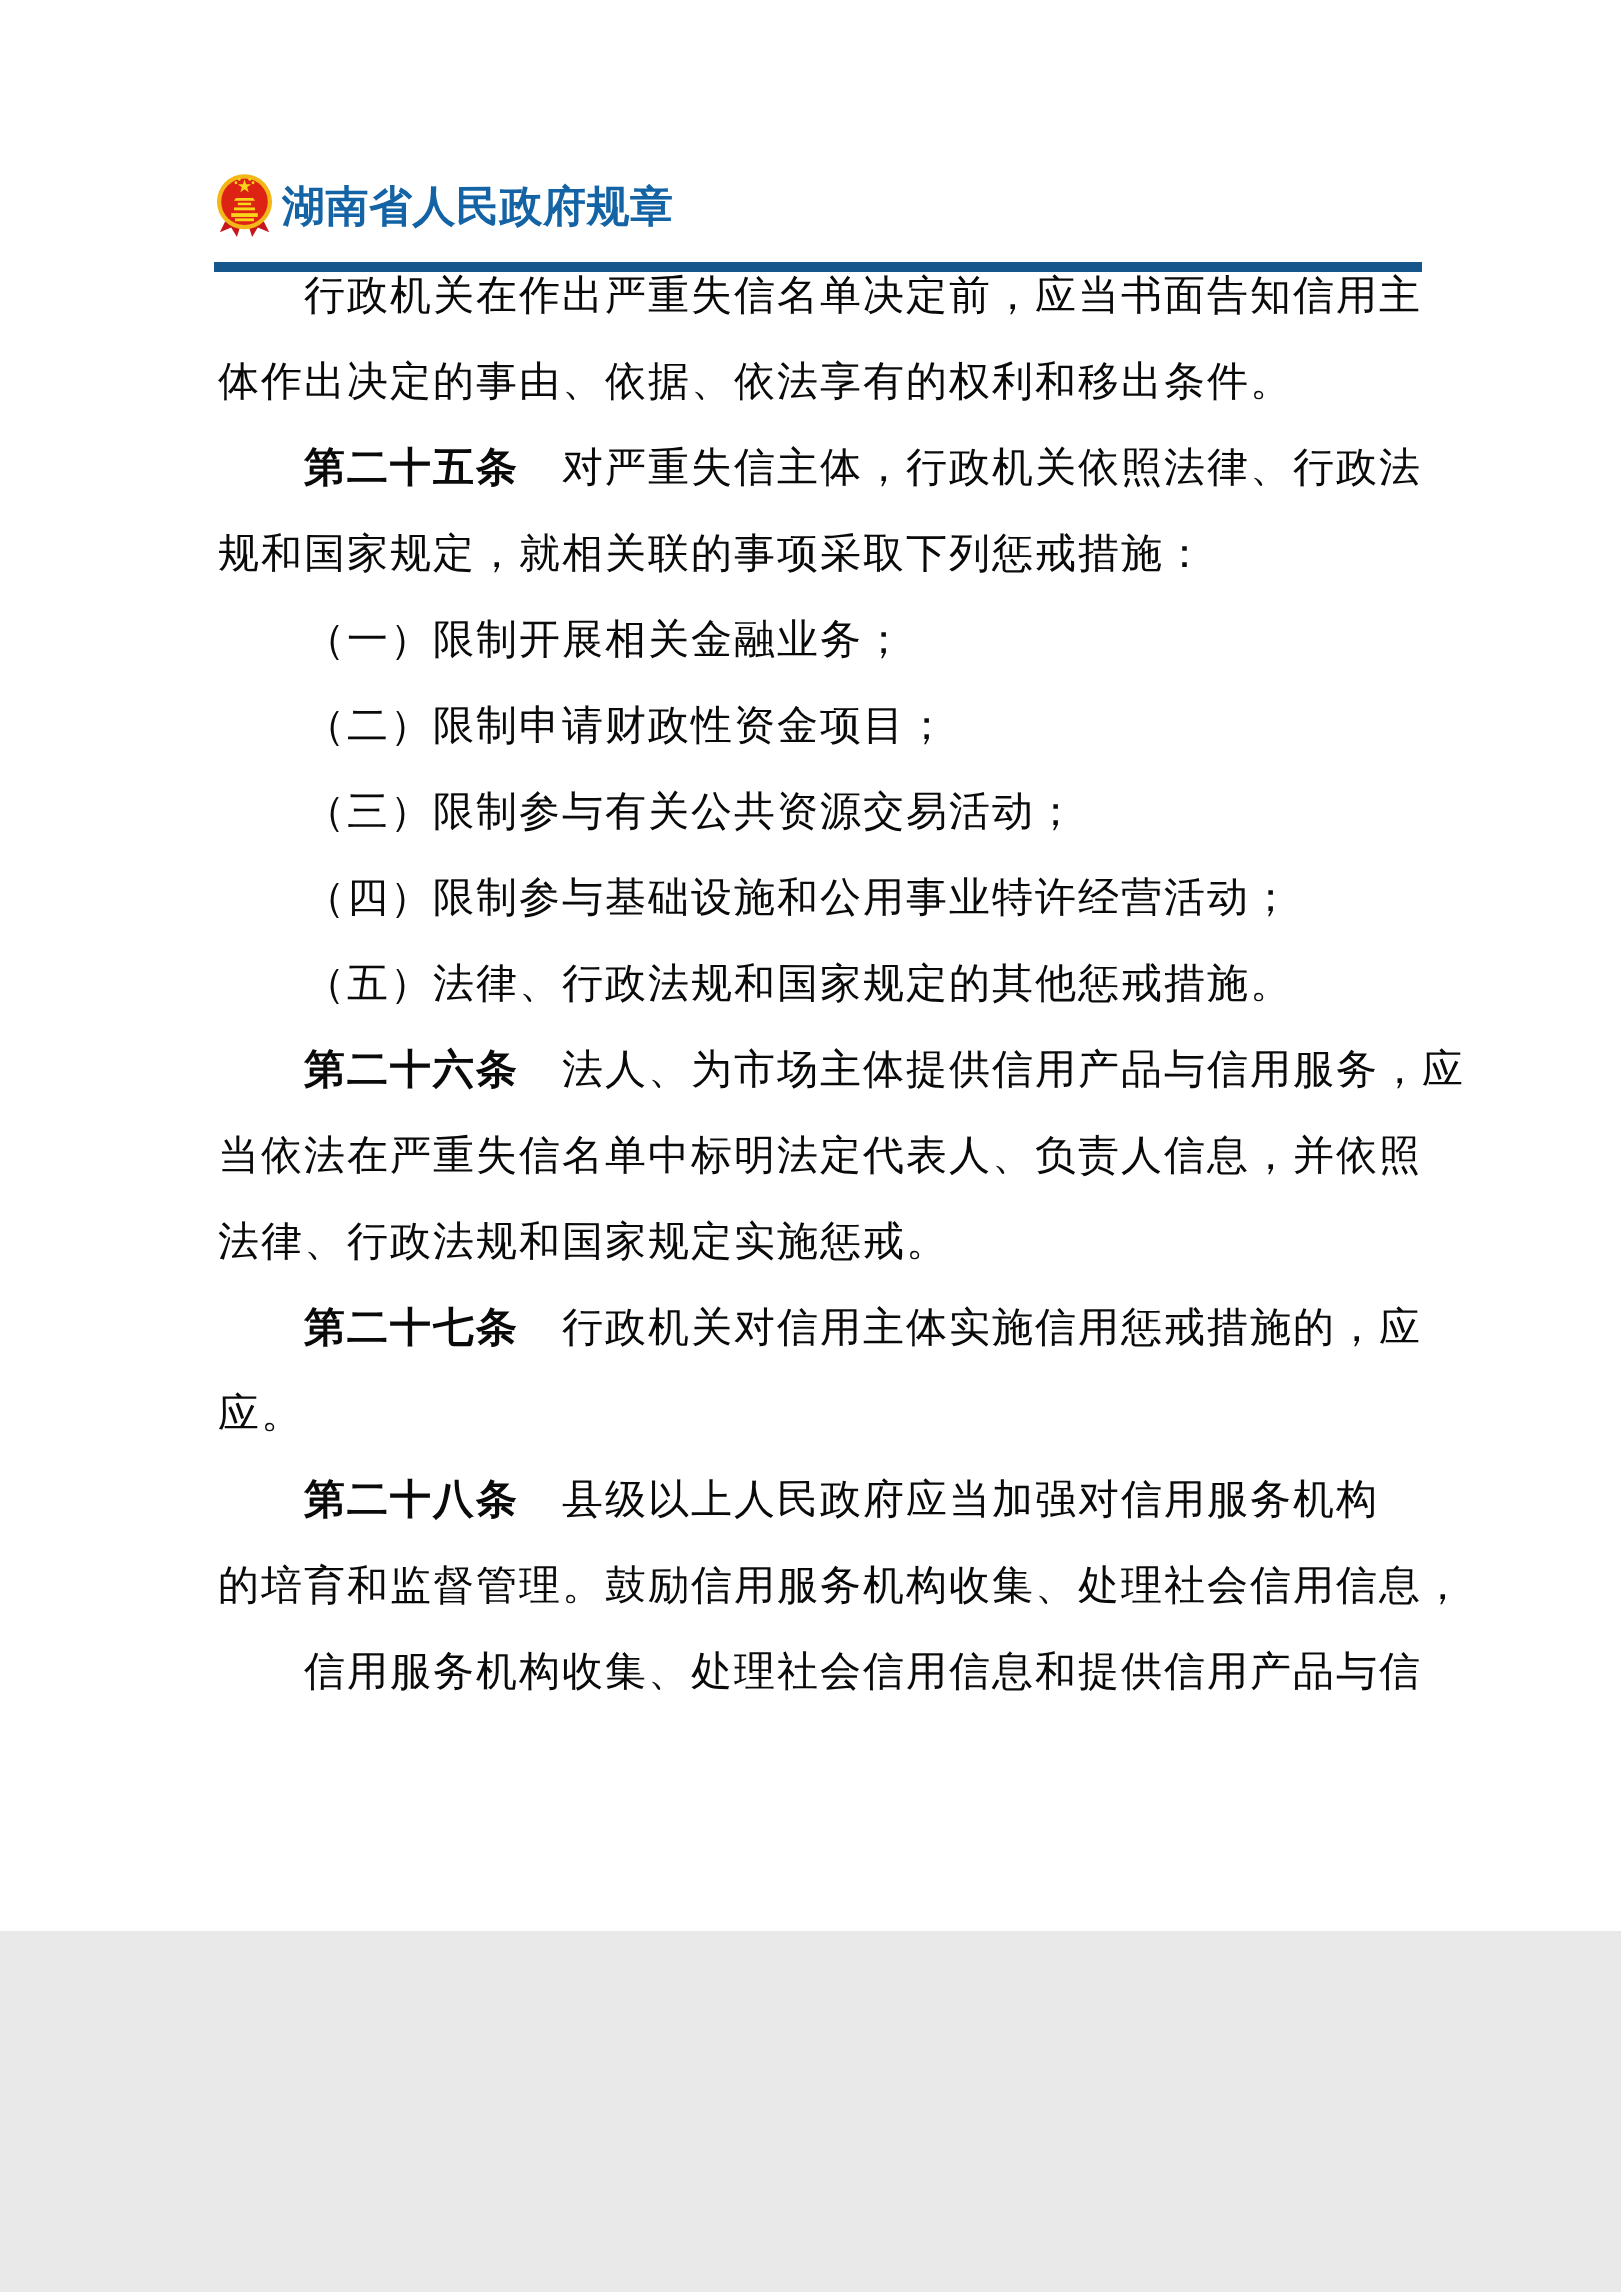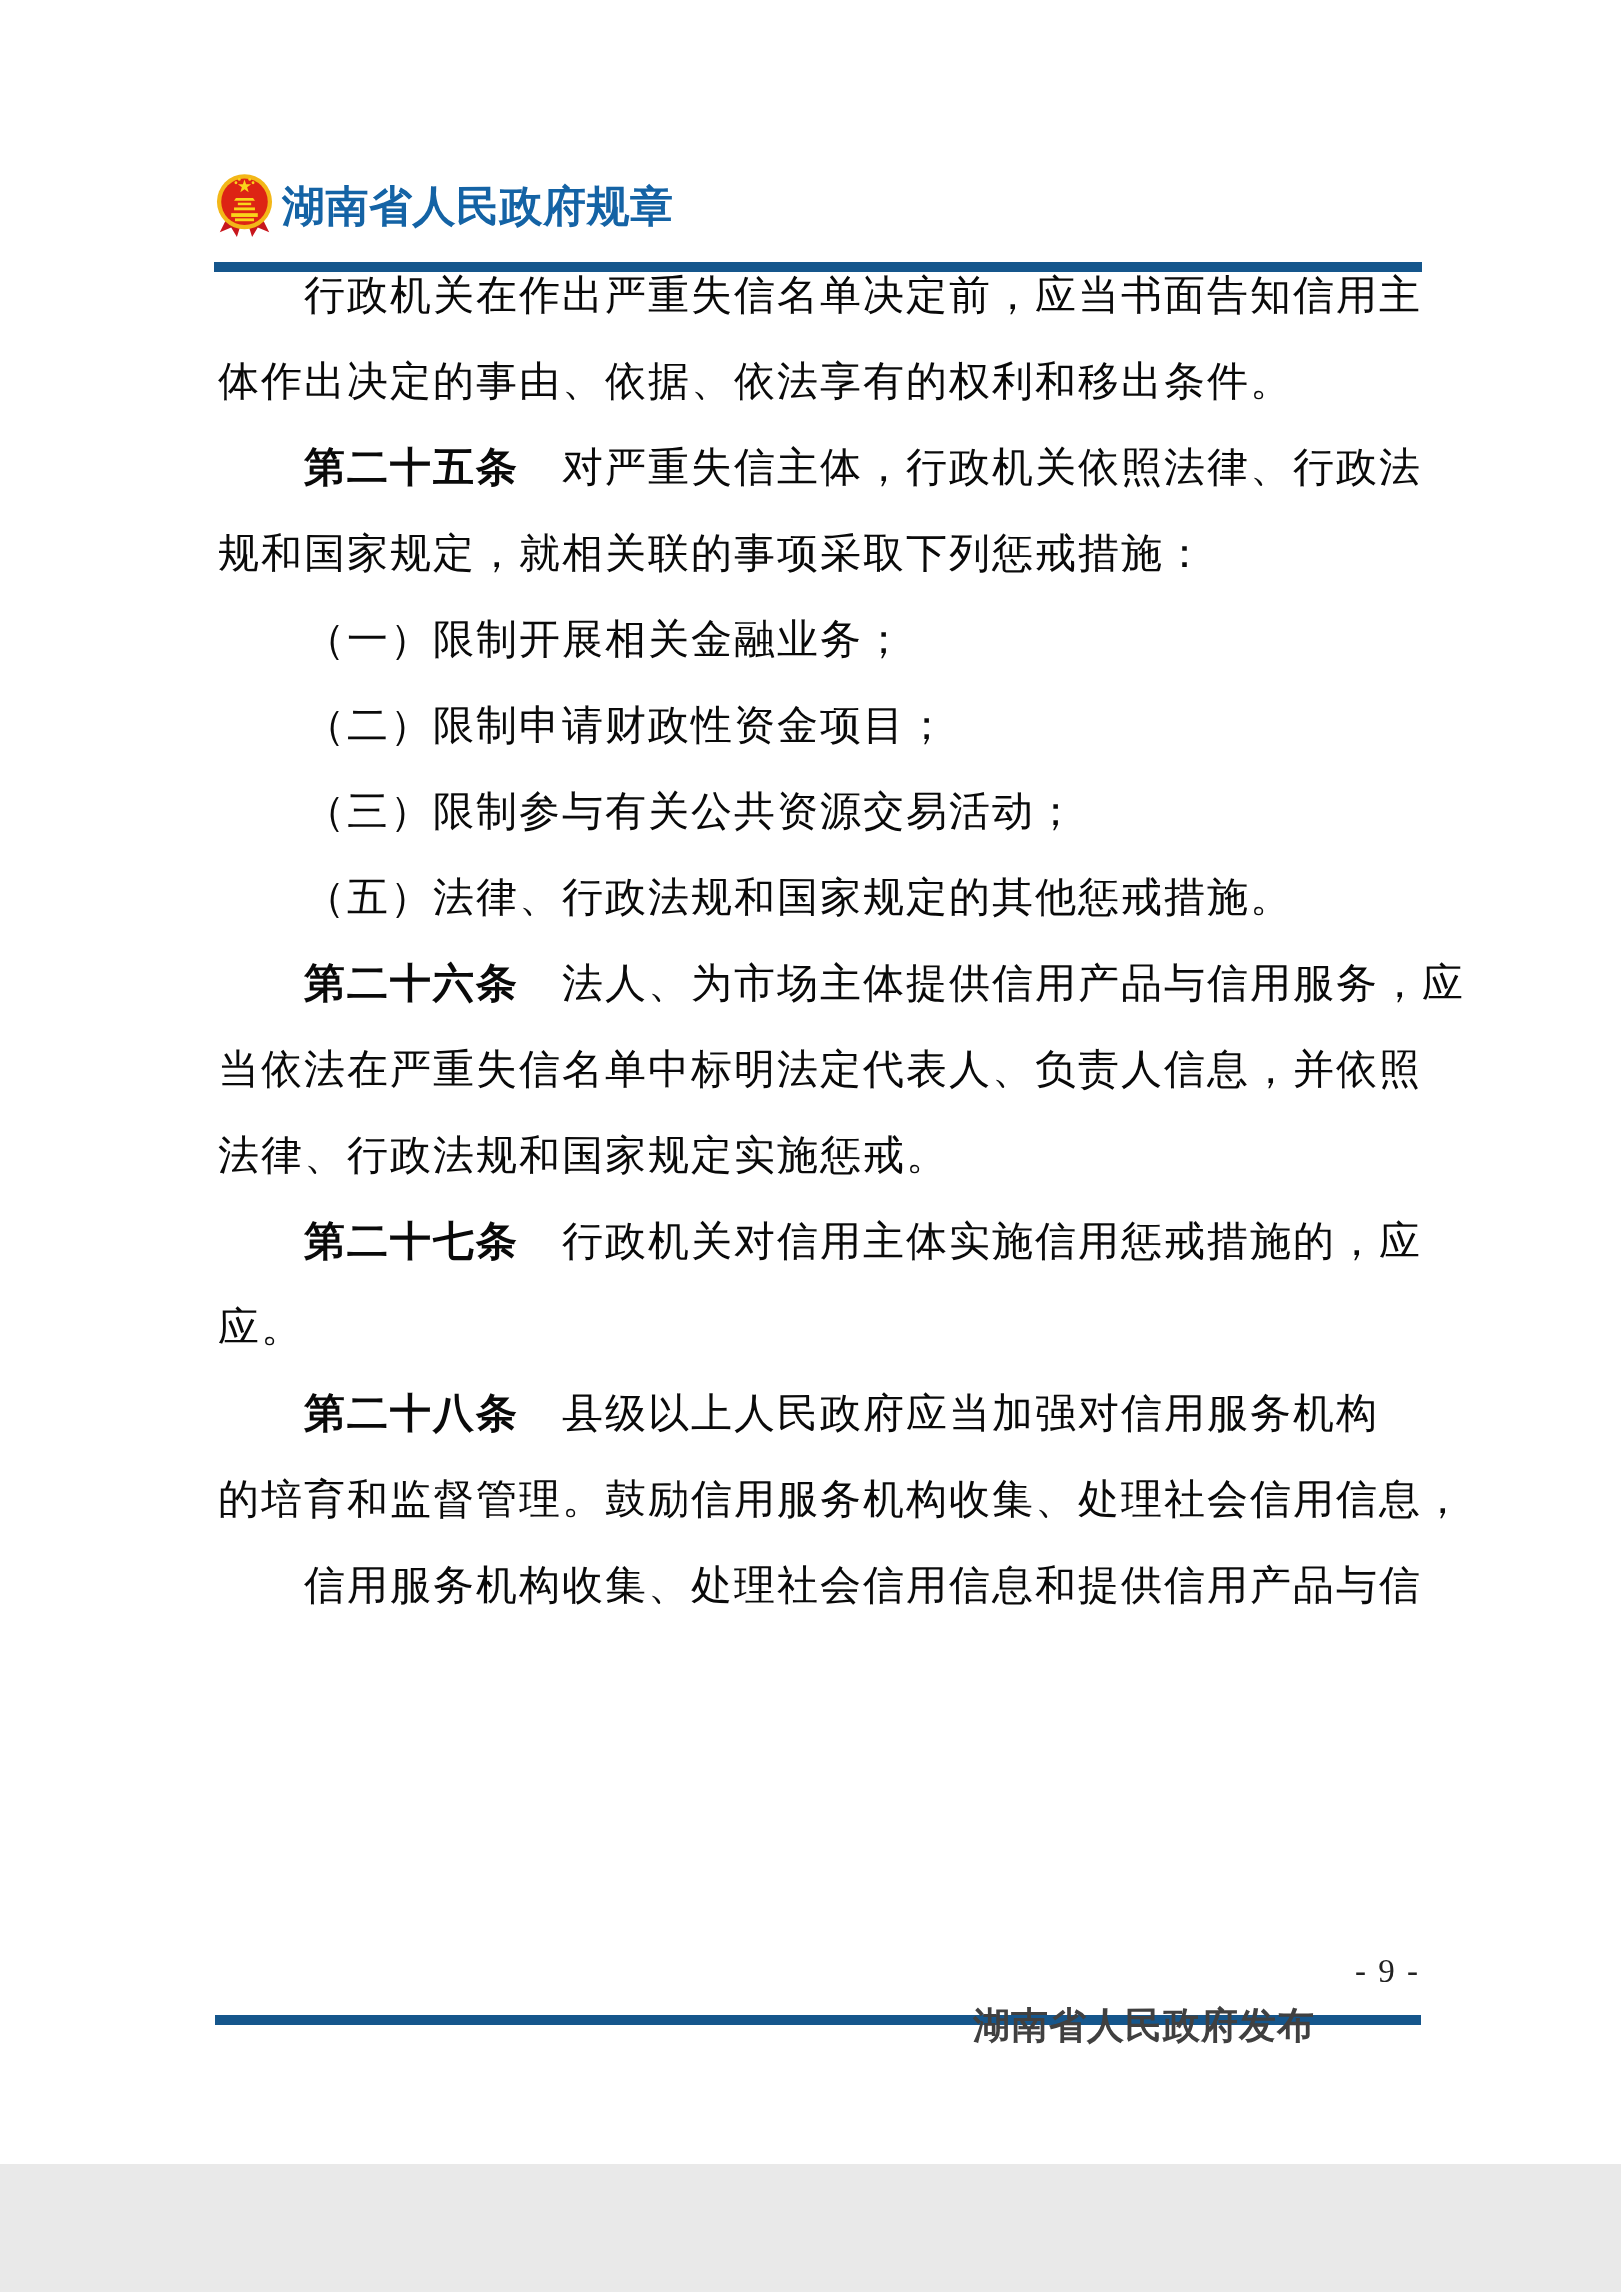--- a/index.html
+++ b/index.html
@@ -1,18 +1,18 @@
 <!DOCTYPE html>
 <html><head>
 <meta charset="utf-8">
 <style>
   html,body { margin:0; padding:0; background:#e9e9e9; }
   .page {
     position:relative;
-    width:1621px; height:2164px;
+    width:1621px; height:1931px;
     background:#ffffff;
     margin:0 auto;
     overflow:hidden;
     font-family:"Liberation Serif","DejaVu Serif",serif;
     color:#111111;
   }
 
   
   .header-emblem {
     position:absolute; left:216px; top:173px;
@@ -108,20 +108,21 @@
 
   <div class="doc-body">
     <div>
         <div class="line indent"><span>行政机关在作出严重失信名单决定前，应当书面告知信用主</span></div>
         <div class="line"><span>体作出决定的事由、依据、依法享有的权利和移出条件。</span></div>
         <div class="line indent"><span class="article-no">第二十五条</span><span>　对严重失信主体，行政机关依照法律、行政法</span></div>
         <div class="line"><span>规和国家规定，就相关联的事项采取下列惩戒措施：</span></div>
         <div class="line indent"><span>（一）限制开展相关金融业务；</span></div>
         <div class="line indent"><span>（二）限制申请财政性资金项目；</span></div>
         <div class="line indent"><span>（三）限制参与有关公共资源交易活动；</span></div>
+        <div class="line indent"><span>（四）限制参与基础设施和公用事业特许经营活动；</span></div>
         <div class="line indent"><span>（五）法律、行政法规和国家规定的其他惩戒措施。</span></div>
         <div class="line indent"><span class="article-no">第二十六条</span><span>　法人、为市场主体提供信用产品与信用服务，应</span></div>
         <div class="line"><span>当依法在严重失信名单中标明法定代表人、负责人信息，并依照</span></div>
         <div class="line"><span>法律、行政法规和国家规定实施惩戒。</span></div>
         <div class="line indent"><span class="article-no">第二十七条</span><span>　行政机关对信用主体实施信用惩戒措施的，应</span></div>
         <div class="line"><span>应。</span></div>
         <div class="line indent"><span class="article-no">第二十八条</span><span>　县级以上人民政府应当加强对信用服务机构</span></div>
         <div class="line"><span>的培育和监督管理。鼓励信用服务机构收集、处理社会信用信息，</span></div>
         <div class="line indent"><span>信用服务机构收集、处理社会信用信息和提供信用产品与信</span></div>
       </div>

